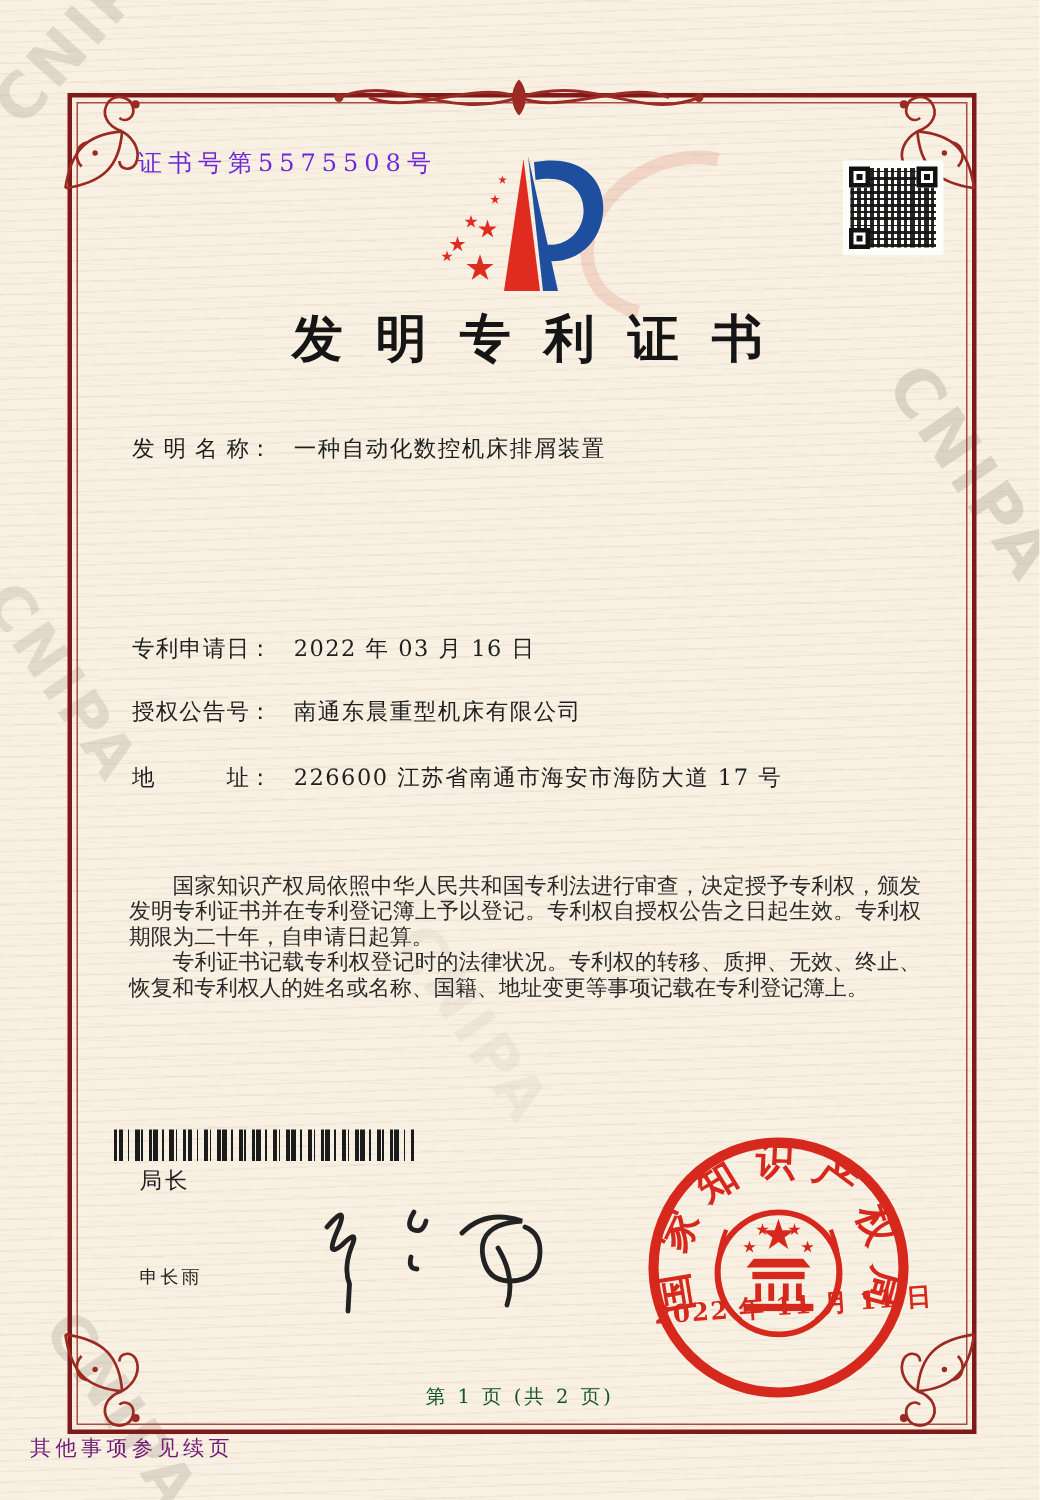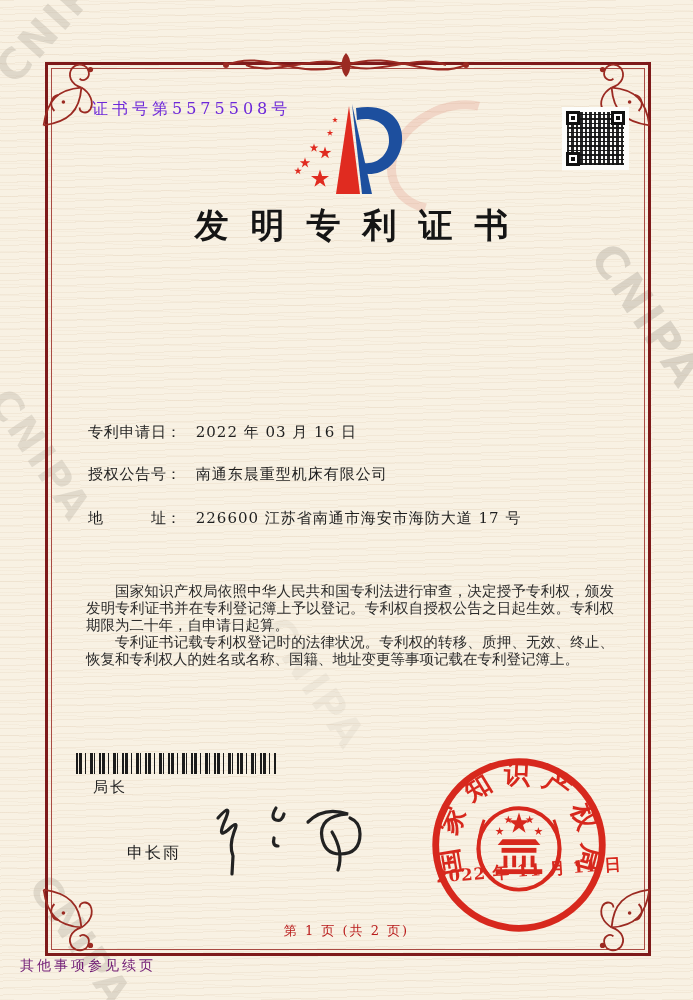--- a/index.html
+++ b/index.html
@@ -83,31 +83,31 @@
     position:absolute;left:76px;top:753px;width:200px;height:21px;z-index:4;
     background:repeating-linear-gradient(90deg,
       #1b1b1b 0 2px,transparent 2px 3px,
       #1b1b1b 3px 6px,transparent 6px 9px,
       #1b1b1b 9px 10px,transparent 10px 14px,
       #1b1b1b 14px 17px,transparent 17px 18px,
       #1b1b1b 18px 19px,transparent 19px 23px);
   }
 
   .signer-title{position:absolute;left:93px;top:778px;z-index:4;font-size:15px;letter-spacing:2px;}
-  .signer-name{position:absolute;left:93px;top:843px;z-index:4;font-size:16px;letter-spacing:2px;margin-left:34px;}
+  .signer-name{position:absolute;left:93px;top:843px;z-index:4;font-size:12px;letter-spacing:2px;}
   .signature{position:absolute;left:190px;top:786px;width:190px;height:95px;z-index:4;}
 
   .seal{position:absolute;left:426px;top:752px;width:186px;height:186px;z-index:5;}
   .seal-text{font-size:27px;letter-spacing:11px;font-weight:bold;fill:#d7281d;font-family:"DejaVu Serif",serif;}
   .seal-date{
     position:absolute;left:436px;top:860px;z-index:6;color:#d7281d;
     font-size:16.5px;font-weight:bold;letter-spacing:1px;transform:rotate(-4deg);white-space:nowrap;
   }
 
-  .page-num{position:absolute;left:0;right:0;top:922px;z-index:4;text-align:center;font-size:13px;letter-spacing:2px;color:#b91c1c;}
+  .page-num{position:absolute;left:0;right:0;top:922px;z-index:4;text-align:center;font-size:13px;letter-spacing:2px;color:#14532d;}
   .continue-note{position:absolute;left:0;right:28px;top:957px;z-index:4;text-align:left;font-size:14px;letter-spacing:3px;color:#701a75;margin-left:20px;}
 </style>
 </head>
 <body>
 
 <div class="page">
 
   <svg width="0" height="0" style="position:absolute">
     <defs>
       <path id="star" d="M0 -10 L2.245 -3.09 9.511 -3.09 3.633 1.18 5.878 8.09 0 3.82 -5.878 8.09 -3.633 1.18 -9.511 -3.09 -2.245 -3.09 Z"></path>
@@ -175,20 +175,24 @@
 
   <div class="qr">
     <div class="qr-noise"></div>
     <div class="finder tl"></div>
     <div class="finder tr"></div>
     <div class="finder bl"></div>
   </div>
 
   <div class="title">发明专利证书</div>
 
+  <div class="frow" style="top:290px">
+    <span class="flabel">发明名称</span><span class="fcolon">：</span>
+    <span class="fvalue">一种自动化数控机床排屑装置</span>
+  </div>
   <div class="frow" style="top:423px">
     <span class="flabel">专利申请日</span><span class="fcolon">：</span>
     <span class="fvalue">2022 年 03 月 16 日</span>
   </div>
   <div class="frow" style="top:465px">
     <span class="flabel">授权公告号</span><span class="fcolon">：</span>
     <span class="fvalue">南通东晨重型机床有限公司</span>
   </div>
   <div class="frow" style="top:509px">
     <span class="flabel">地址</span><span class="fcolon">：</span>

